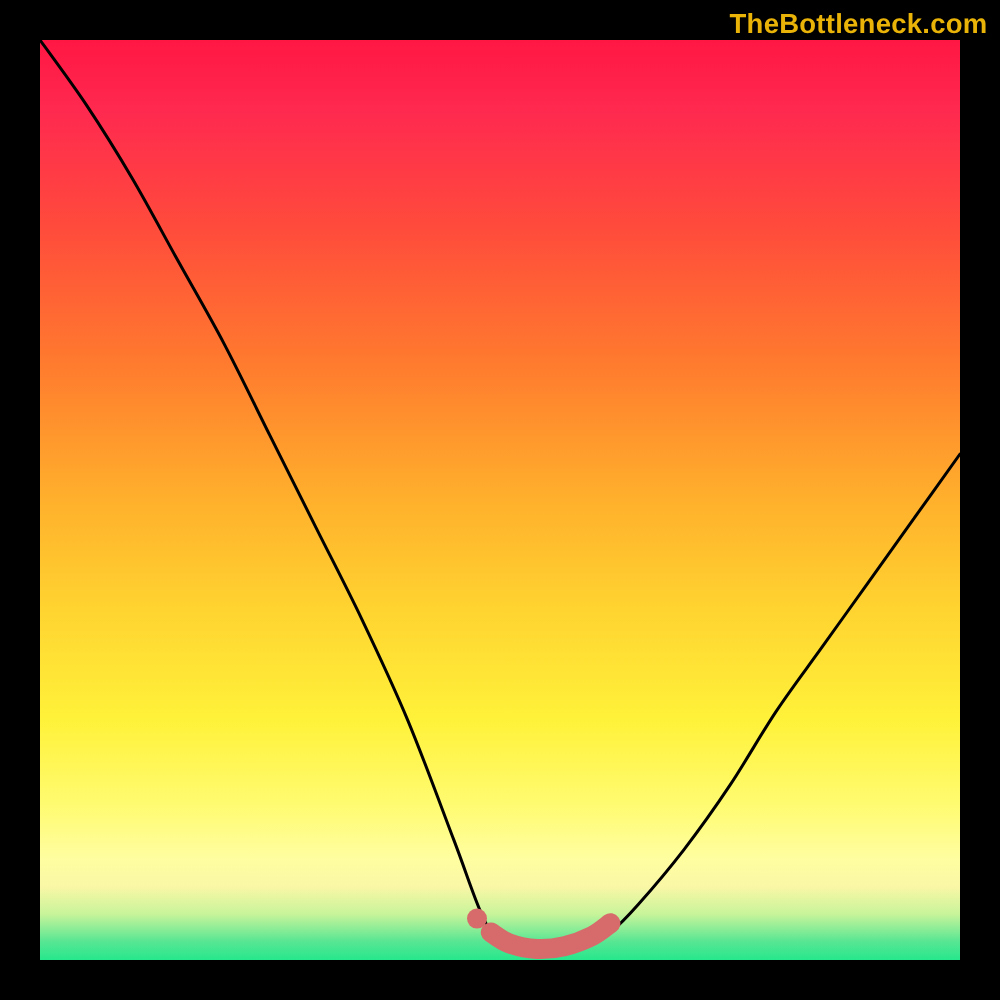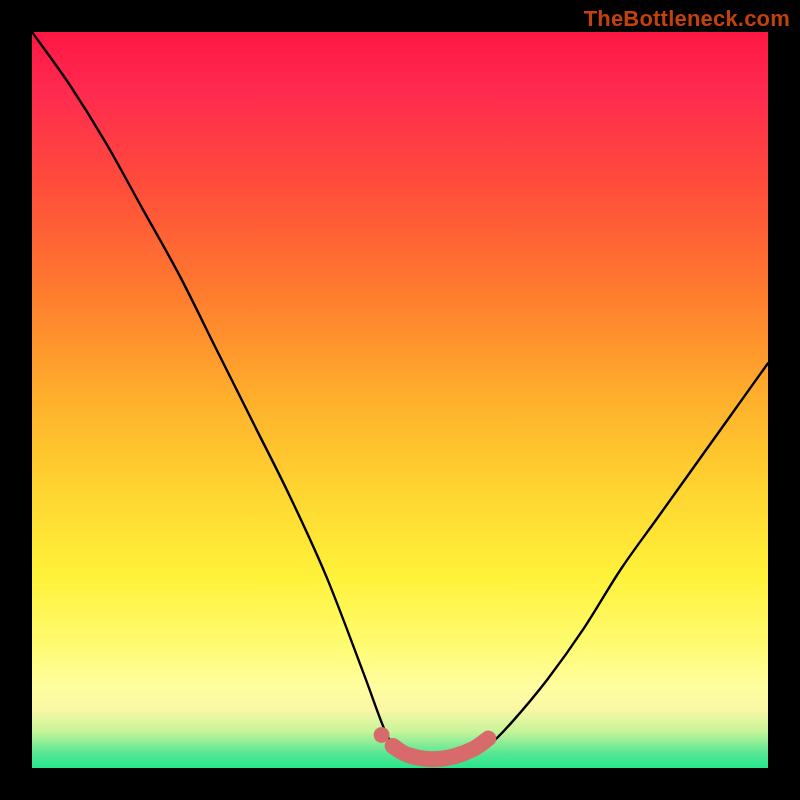--- a/index.html
+++ b/index.html
@@ -56,21 +56,21 @@
     width: 736px;
     height: 736px;
   }
   .watermark {
     position: absolute;
     top: 6px;
     right: 10px;
     font-family: Arial, Helvetica, sans-serif;
     font-size: 22px;
     font-weight: 600;
-    color: #c2410c;
+    color: #eab308;
     letter-spacing: 0.2px;
     user-select: none;
   }
 </style>
 </head>
 <body>
 
 <div class="frame">
 
   <div class="plot-area">

